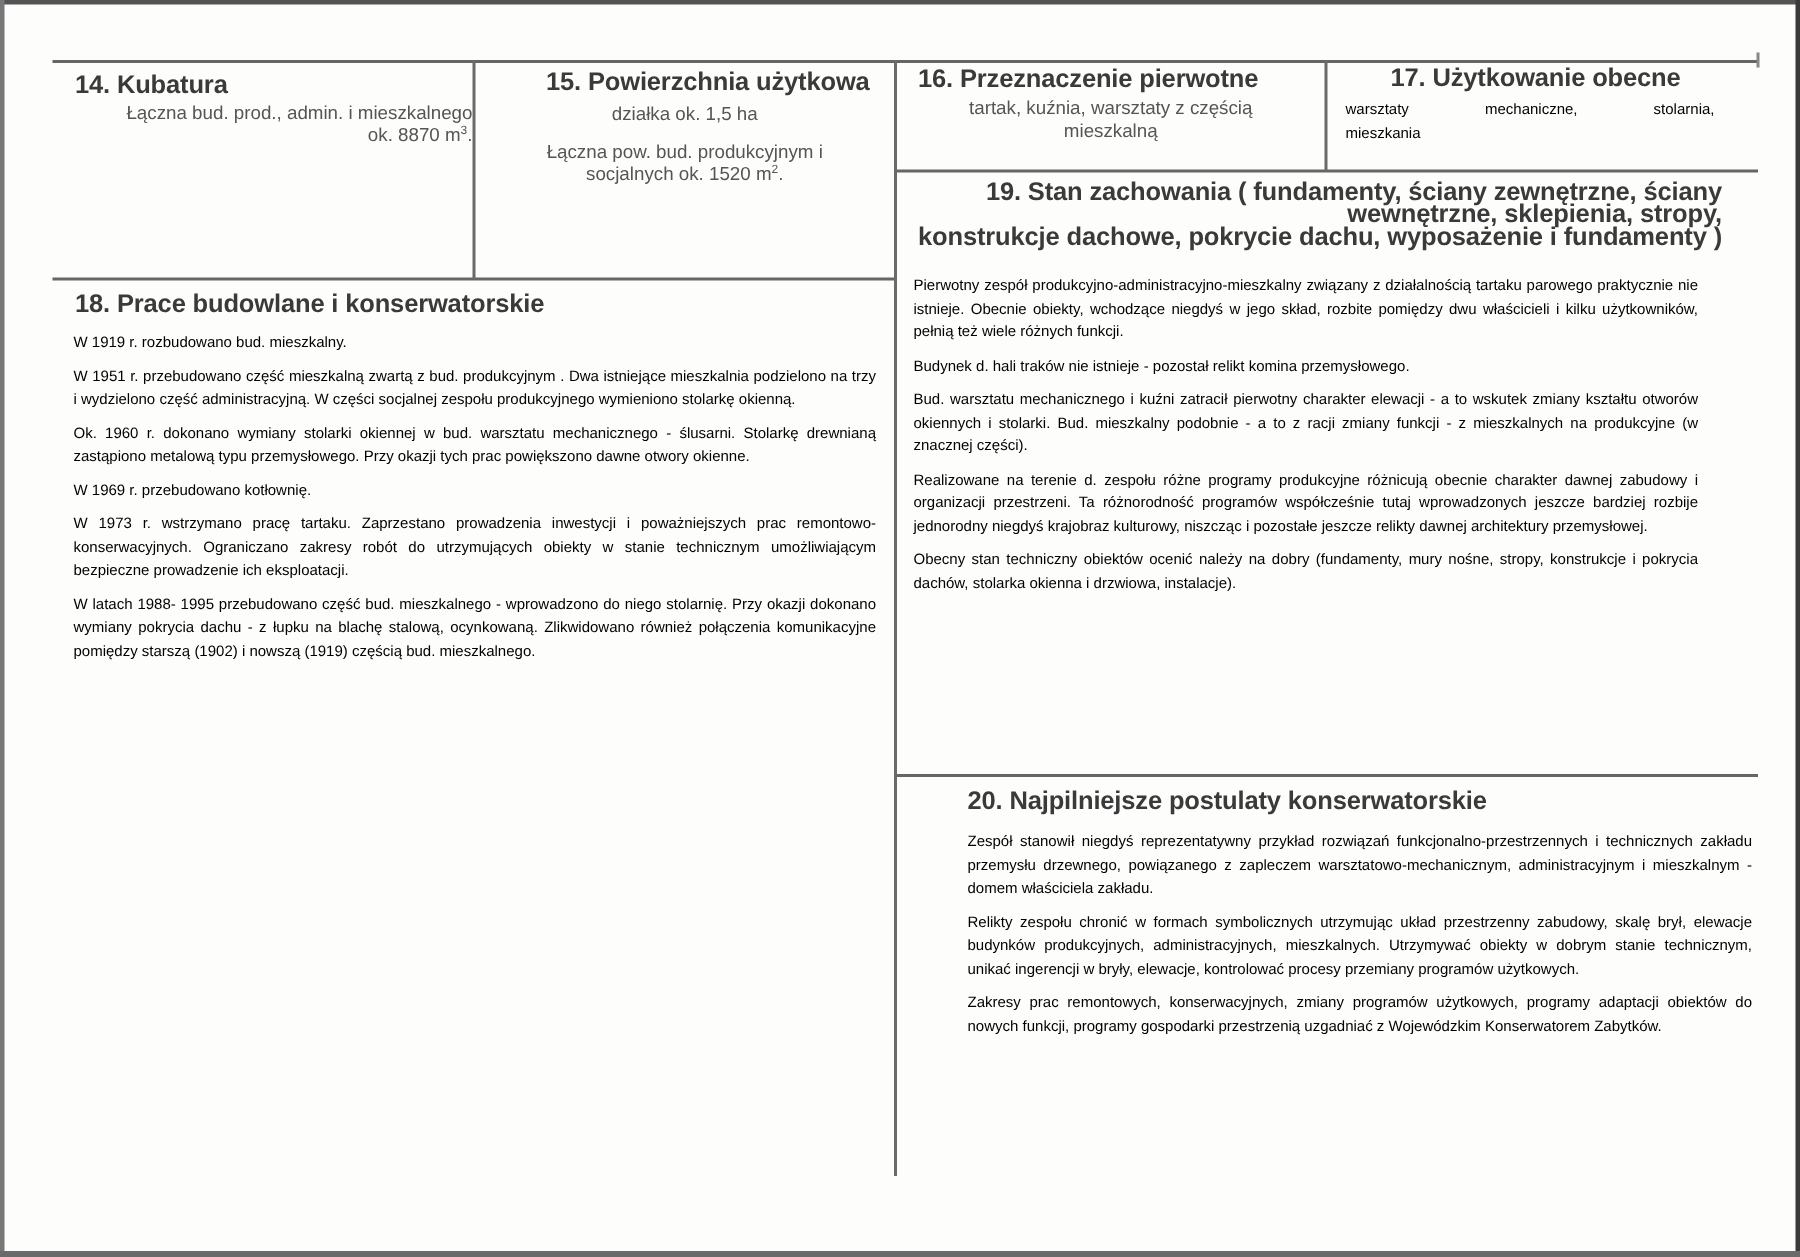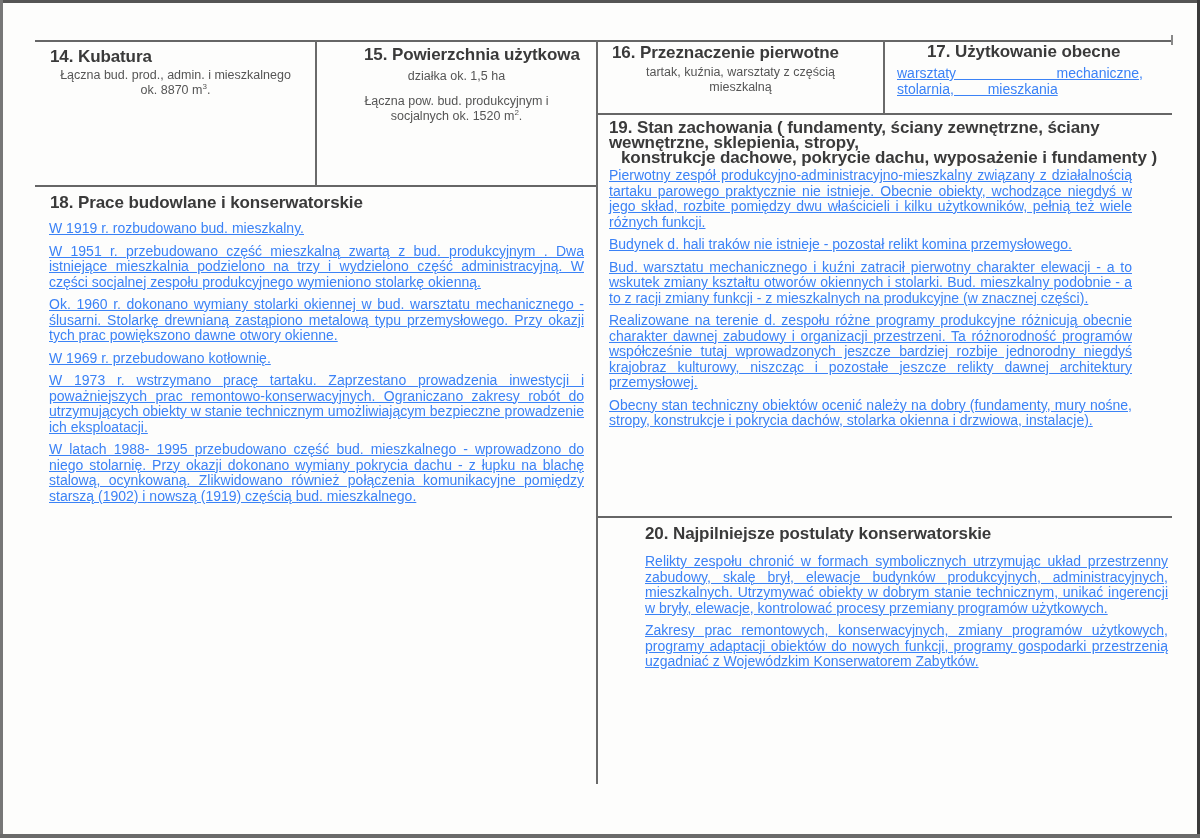--- a/index.html
+++ b/index.html
@@ -64,26 +64,25 @@
     white-space: normal;
     line-height: 15px;
   }
   .center-text {
     text-align: center;
     font-size: 12.5px;
     line-height: 14.5px;
     color: #555;
   }
   .para {
-    font-size: 14px;
+    font-size: 10px;
     line-height: 15.5px;
     text-align: justify;
-    color: #3b82f6;
+    color: #000000;
     margin: 0 0 7px 0;
-    text-decoration: underline;
   }
   sup {
     font-size: 8px;
     vertical-align: top;
     position: relative;
     top: -3px;
   }
 </style>
 </head>
 <body>
@@ -98,21 +97,21 @@
 <div class="hline" style="left:35px; top:185px; width:562px;"></div>
 <div class="hline" style="left:596px; top:516px; width:576px;"></div>
 
 <div class="vline" style="left:315px; top:40px; height:146px;"></div>
 <div class="vline" style="left:596px; top:40px; height:744px;"></div>
 <div class="vline" style="left:883px; top:40px; height:74px;"></div>
 <div class="vline" style="left:1171px; top:35px; height:10px; background:#888;"></div>
 
 <div class="cell" style="left:36px; top:42px; width:279px; height:143px;">
   <div class="cell-title" style="position:absolute; left:14px; top:5px;">14. Kubatura</div>
-  <div class="center-text" style="position:absolute; left:0; top:26px; width:279px;">
+  <div class="center-text" style="position:absolute; left:0; top:26px; width:279px;text-align:right;">
     <div>Łączna bud. prod., admin. i mieszkalnego</div>
     <div><span>ok. 8870 m</span><sup>3</sup><span>.</span></div>
   </div>
 </div>
 
 <div class="cell" style="left:317px; top:42px; width:279px; height:143px;">
   <div class="cell-title" style="position:absolute; left:35px; top:3px;margin-left:12px;">15. Powierzchnia użytkowa</div>
   <div class="center-text" style="position:absolute; left:0; top:27px; width:279px;">działka ok. 1,5 ha</div>
   <div class="center-text" style="position:absolute; left:0; top:52px; width:279px;">
     <div>Łączna pow. bud. produkcyjnym i</div>
@@ -136,32 +135,33 @@
     <p class="para">W 1919 r. rozbudowano bud. mieszkalny.</p>
     <p class="para">W 1951 r. przebudowano część mieszkalną zwartą z bud. produkcyjnym . Dwa istniejące mieszkalnia podzielono na trzy i wydzielono część administracyjną. W części socjalnej zespołu produkcyjnego wymieniono stolarkę okienną.</p>
     <p class="para">Ok. 1960 r. dokonano wymiany stolarki okiennej w bud. warsztatu mechanicznego - ślusarni. Stolarkę drewnianą zastąpiono metalową typu przemysłowego. Przy okazji tych prac powiększono dawne otwory okienne.</p>
     <p class="para">W 1969 r. przebudowano kotłownię.</p>
     <p class="para">W 1973 r. wstrzymano pracę tartaku. Zaprzestano prowadzenia inwestycji i poważniejszych prac remontowo-konserwacyjnych. Ograniczano zakresy robót do utrzymujących obiekty w stanie technicznym umożliwiającym bezpieczne prowadzenie ich eksploatacji.</p>
     <p class="para">W latach 1988- 1995 przebudowano część bud. mieszkalnego - wprowadzono do niego stolarnię. Przy okazji dokonano wymiany pokrycia dachu - z łupku na blachę stalową, ocynkowaną. Zlikwidowano również połączenia komunikacyjne pomiędzy starszą (1902) i nowszą (1919) częścią bud. mieszkalnego.</p>
   </div>
 </div>
 
 <div class="cell" style="left:598px; top:115px; width:574px; height:400px;">
-  <div class="cell-title wrap" style="margin-left:11px; margin-top:5px; width:550px;">
+  <div class="cell-title wrap" style="margin-top:5px; width:550px;text-align:right;">
     <div>19. Stan zachowania ( fundamenty, ściany zewnętrzne, ściany wewnętrzne, sklepienia, stropy,</div>
     <div style="padding-left:12px;">konstrukcje dachowe, pokrycie dachu, wyposażenie i fundamenty )</div>
   </div>
-  <div style="padding-left:11px; width:523px; margin-top:3px;">
+  <div style="padding-left:11px; width:523px; margin-top:18px;">
     <p class="para">Pierwotny zespół produkcyjno-administracyjno-mieszkalny związany z działalnością tartaku parowego praktycznie nie istnieje. Obecnie obiekty, wchodzące niegdyś w jego skład, rozbite pomiędzy dwu właścicieli i kilku użytkowników, pełnią też wiele różnych funkcji.</p>
     <p class="para">Budynek d. hali traków nie istnieje - pozostał relikt komina przemysłowego.</p>
     <p class="para">Bud. warsztatu mechanicznego i kuźni zatracił pierwotny charakter elewacji - a to wskutek zmiany kształtu otworów okiennych i stolarki. Bud. mieszkalny podobnie - a to z racji zmiany funkcji - z mieszkalnych na produkcyjne (w znacznej części).</p>
     <p class="para">Realizowane na terenie d. zespołu różne programy produkcyjne różnicują obecnie charakter dawnej zabudowy i organizacji przestrzeni. Ta różnorodność programów współcześnie tutaj wprowadzonych jeszcze bardziej rozbije jednorodny niegdyś krajobraz kulturowy, niszcząc i pozostałe jeszcze relikty dawnej architektury przemysłowej.</p>
     <p class="para">Obecny stan techniczny obiektów ocenić należy na dobry (fundamenty, mury nośne, stropy, konstrukcje i pokrycia dachów, stolarka okienna i drzwiowa, instalacje).</p>
   </div>
 </div>
 
 <div class="cell" style="left:598px; top:518px; width:574px;padding-left:36px;">
   <div class="cell-title" style="margin-left:11px; margin-top:6px; margin-bottom:10px;">20. Najpilniejsze postulaty konserwatorskie</div>
   <div style="padding-left:11px; width:523px;">
+    <p class="para">Zespół stanowił niegdyś  reprezentatywny przykład rozwiązań funkcjonalno-przestrzennych i technicznych zakładu przemysłu drzewnego, powiązanego z  zapleczem warsztatowo-mechanicznym, administracyjnym i mieszkalnym - domem właściciela zakładu.</p>
     <p class="para">Relikty zespołu chronić w formach symbolicznych utrzymując układ przestrzenny zabudowy, skalę brył, elewacje budynków produkcyjnych, administracyjnych, mieszkalnych. Utrzymywać obiekty w dobrym stanie technicznym, unikać ingerencji w bryły, elewacje, kontrolować procesy przemiany programów użytkowych.</p>
     <p class="para">Zakresy prac remontowych, konserwacyjnych, zmiany programów użytkowych, programy adaptacji obiektów do nowych funkcji, programy gospodarki przestrzenią uzgadniać z Wojewódzkim Konserwatorem Zabytków.</p>
   </div>
 </div>
 
 </body></html>

